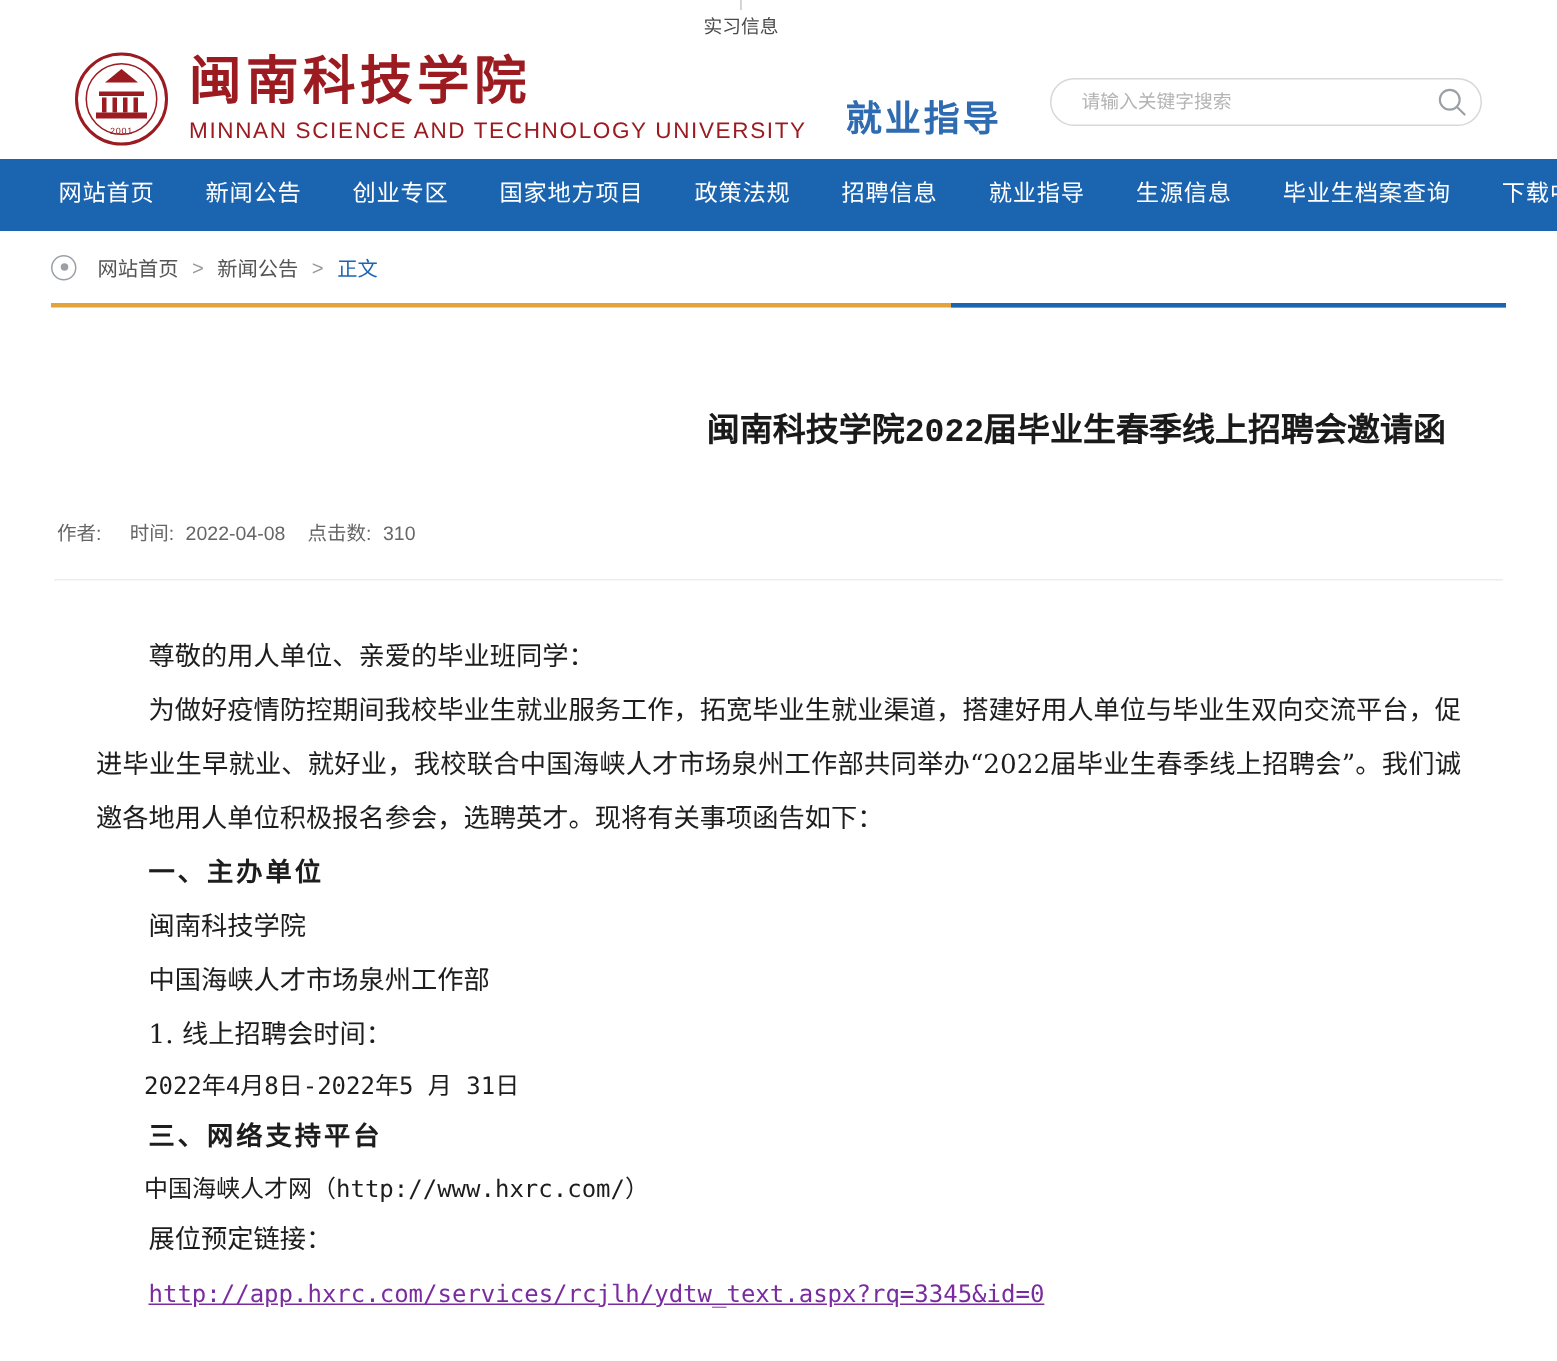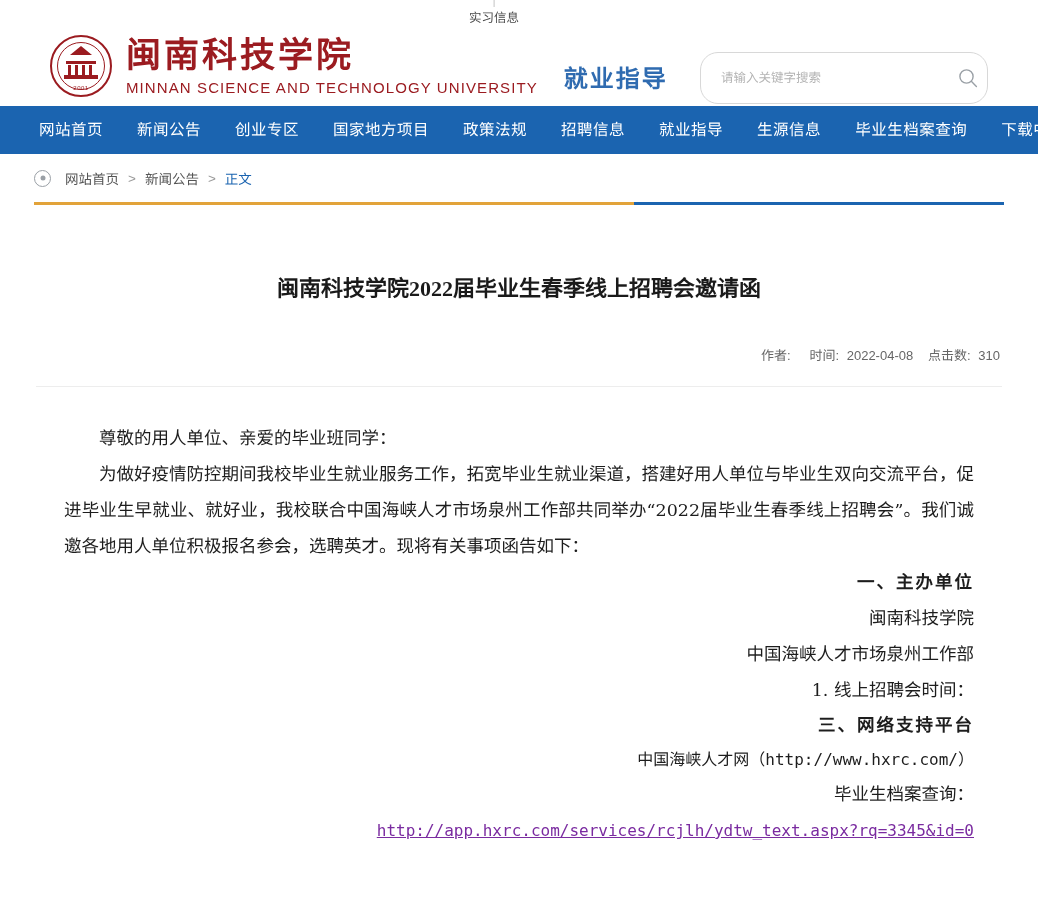--- a/index.html
+++ b/index.html
@@ -112,21 +112,21 @@
     align-self: flex-end;
     padding-bottom: 12px;
   }
 
   
   .search-box {
     position: absolute;
     right: 50px;
     top: 26px;
     width: 288px;
-    height: 52px;
+    height: 32px;
     border: 1px solid #d8d8d8;
     border-radius: 18px;
     display: flex;
     align-items: center;
     padding: 0 6px 0 18px;
     background: #fff;
   }
   .search-box input {
     flex: 1;
     border: none;
@@ -203,45 +203,45 @@
   .panel::after {
     content: "";
     position: absolute;
     left: 600px;
     right: 0;
     top: -3px;
     height: 3px;
     background: #1b64b0;
   }
   .art-title {
-    text-align: center;
-    font-family: Liberation Serif, serif;
+    text-align: right;
+    font-family: Liberation Mono, monospace;
     font-size: 22px;
     color: #1a1a1a;
     padding: 52px 40px 0 40px;
     line-height: 1.5;
   }
   .art-meta {
-    text-align: right;
+    text-align: left;
     font-size: 13px;
     color: #666;
     padding: 26px 0 22px 0;
     border-bottom: 1px solid #ededed;
     margin: 0 2px;
   }
   .art-meta span { margin: 0 2px; }
 
   .art-body {
     padding: 34px 30px 0 30px;
     font-family: "DejaVu Serif", serif;
     font-size: 17.5px;
     line-height: 2.05;
     color: #1d1d1d;
   }
-  .art-body p { margin: 0; text-align: right; }
+  .art-body p { margin: 0; }
   .art-body p.indent { text-indent: 2em; text-align: justify; }
   .art-body p.pad { padding-left: 2em; }
   .art-body p.head {
     padding-left: 2em;
     font-weight: bold;
     letter-spacing: 2px;
   }
   .art-body .mono {
     font-family: "DejaVu Sans Mono", monospace;
     font-size: 16px;
@@ -325,19 +325,20 @@
     <span>310</span>
   </div>
 
   <div class="art-body">
     <p class="indent">尊敬的用人单位、亲爱的毕业班同学：</p>
     <p class="indent">为做好疫情防控期间我校毕业生就业服务工作，拓宽毕业生就业渠道，搭建好用人单位与毕业生双向交流平台，促进毕业生早就业、就好业，我校联合中国海峡人才市场泉州工作部共同举办“2022届毕业生春季线上招聘会”。我们诚邀各地用人单位积极报名参会，选聘英才。现将有关事项函告如下：</p>
     <p class="head">一、主办单位</p>
     <p class="pad">闽南科技学院</p>
     <p class="pad">中国海峡人才市场泉州工作部</p>
     <p class="pad">1. 线上招聘会时间：</p>
+    <p class="pad mono">2022年4月8日-2022年5 月 31日</p>
     <p class="head">三、网络支持平台</p>
     <p class="pad mono">中国海峡人才网（http://www.hxrc.com/）</p>
-    <p class="pad">毕业生档案查询：</p>
+    <p class="pad">展位预定链接：</p>
     <p class="pad"><a class="link" href="#">http://app.hxrc.com/services/rcjlh/ydtw_text.aspx?rq=3345&amp;id=0</a></p>
 
   </div>
 </div>
 
 </body></html>

